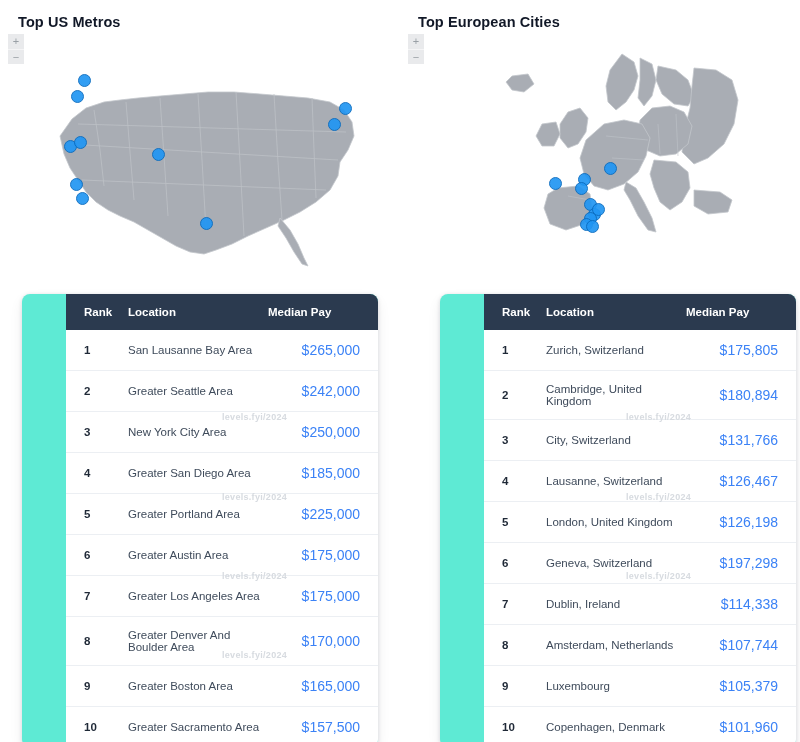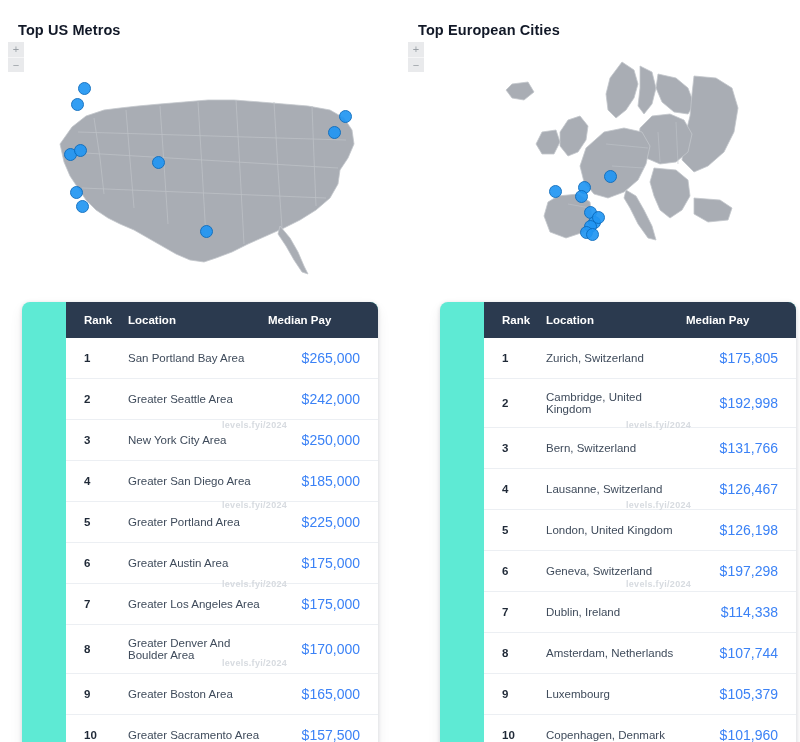--- a/index.html
+++ b/index.html
@@ -13,21 +13,21 @@
     color: #1e293b;
   }
   .page {
     position: relative;
     width: 800px;
     height: 742px;
     overflow: hidden;
   }
   .panel {
     position: absolute;
-    top: 12px;
+    top: 4px;
     width: 400px;
     height: 546px;
   }
   .panel.left { left: 0; }
   .panel.right { left: 400px; }
 
   .panel-title {
     position: absolute;
     top: 10px;
     left: 18px;
@@ -190,21 +190,21 @@
         <thead>
           <tr>
             <th class="col-rank">Rank</th>
             <th class="col-loc">Location</th>
             <th class="col-pay">Median Pay</th>
           </tr>
         </thead>
         <tbody>
           <tr>
             <td class="col-rank">1</td>
-            <td class="col-loc">San Portland Bay Area</td>
+            <td class="col-loc">San Lausanne Bay Area</td>
             <td class="col-pay">$265,000</td>
           </tr>
           <tr>
             <td class="col-rank">2</td>
             <td class="col-loc">Greater Seattle Area</td>
             <td class="col-pay">$242,000</td>
           </tr>
           <tr>
             <td class="col-rank">3</td>
             <td class="col-loc">New York City Area</td>
@@ -323,25 +323,25 @@
         </thead>
         <tbody>
           <tr>
             <td class="col-rank">1</td>
             <td class="col-loc">Zurich, Switzerland</td>
             <td class="col-pay">$175,805</td>
           </tr>
           <tr>
             <td class="col-rank">2</td>
             <td class="col-loc">Cambridge, United Kingdom</td>
-            <td class="col-pay">$192,998</td>
+            <td class="col-pay">$180,894</td>
           </tr>
           <tr>
             <td class="col-rank">3</td>
-            <td class="col-loc">Bern, Switzerland</td>
+            <td class="col-loc">City, Switzerland</td>
             <td class="col-pay">$131,766</td>
           </tr>
           <tr>
             <td class="col-rank">4</td>
             <td class="col-loc">Lausanne, Switzerland</td>
             <td class="col-pay">$126,467</td>
           </tr>
           <tr>
             <td class="col-rank">5</td>
             <td class="col-loc">London, United Kingdom</td>

